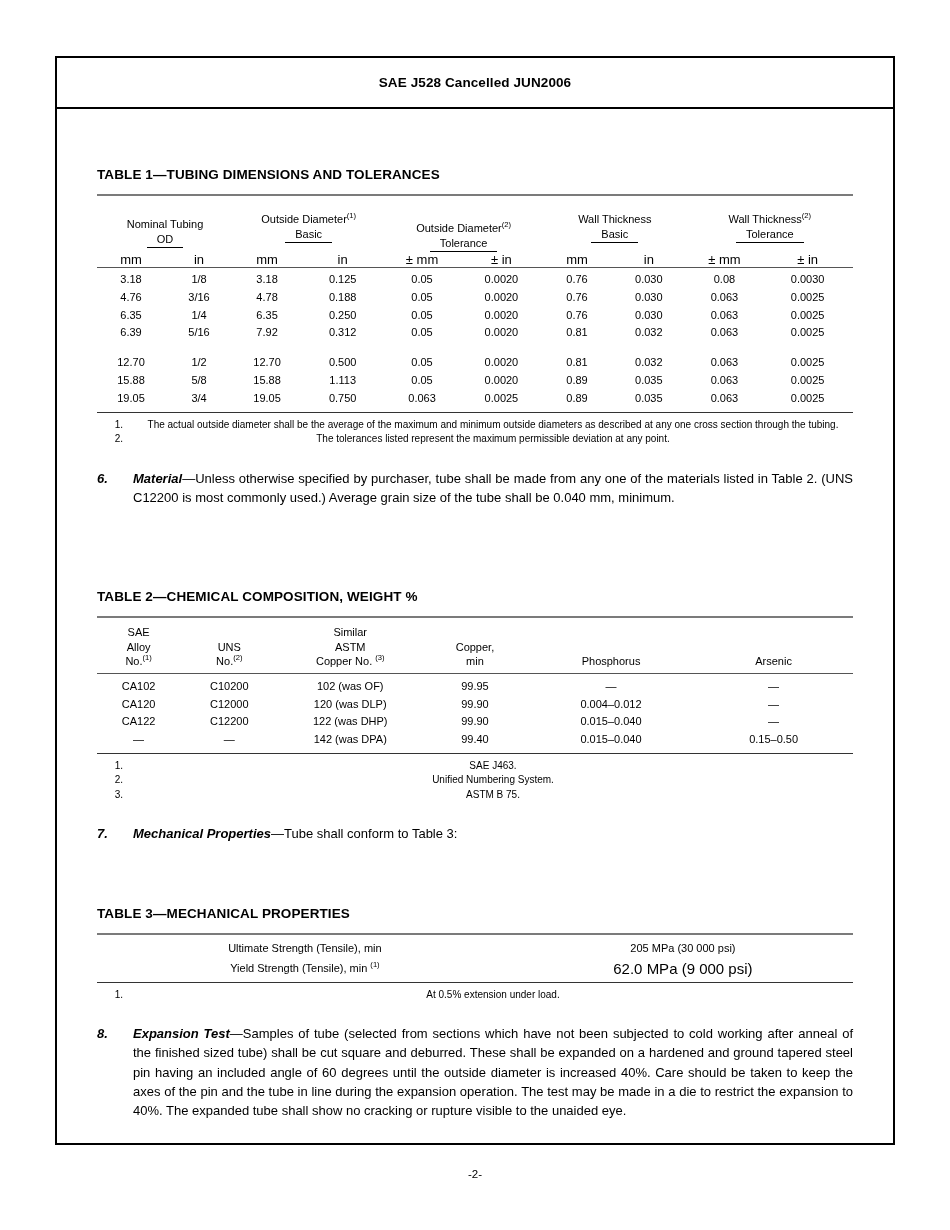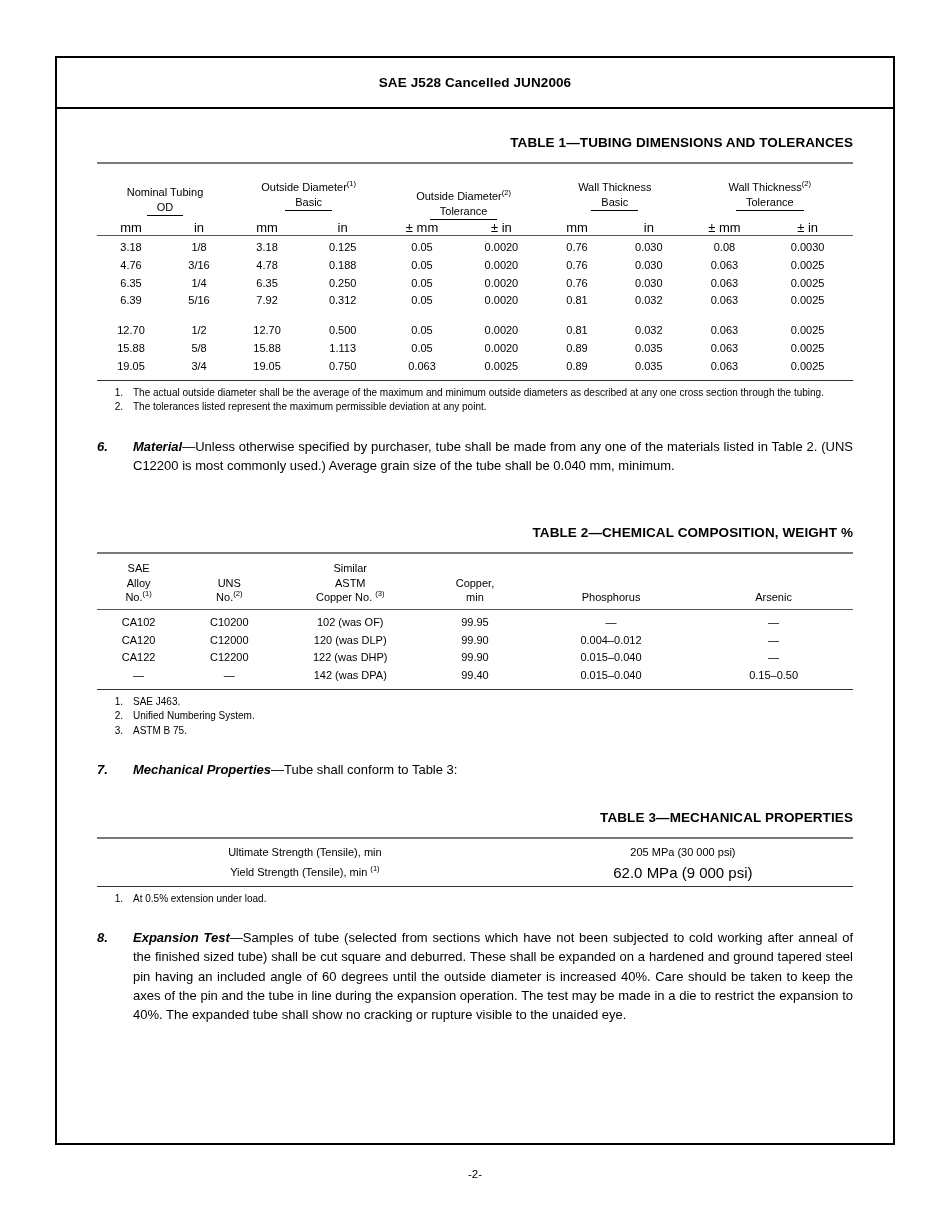--- a/index.html
+++ b/index.html
@@ -40,24 +40,25 @@
     letter-spacing: 0.1px;
   }
 
   .body-area {
     padding: 0 40px;
     box-sizing: border-box;
   }
 
   
   .tbl-title {
-    text-align: right;
+    text-align: left;
     font-size: 13.5px;
     font-weight: bold;
     letter-spacing: 0.1px;
+    margin-top: 32px;
   }
   table.doc-table {
     border-collapse: collapse;
     width: 100%;
     font-size: 11px;
   }
   table.doc-table td, table.doc-table th {
     padding: 0;
     font-weight: normal;
     white-space: nowrap;
@@ -109,21 +110,21 @@
   .fn-row {
     display: flex;
     align-items: flex-start;
   }
   .fn-num {
     width: 26px;
     text-align: right;
     padding-right: 10px;
     flex: 0 0 auto;
   }
-  .fn-txt { flex: 1 1 auto; }
+  .fn-txt { flex: 1 1 auto; text-align: center; }
 
   
   .section {
     display: flex;
     align-items: flex-start;
     font-size: 13px;
     line-height: 1.48;
   }
   .sec-num {
     width: 36px;

